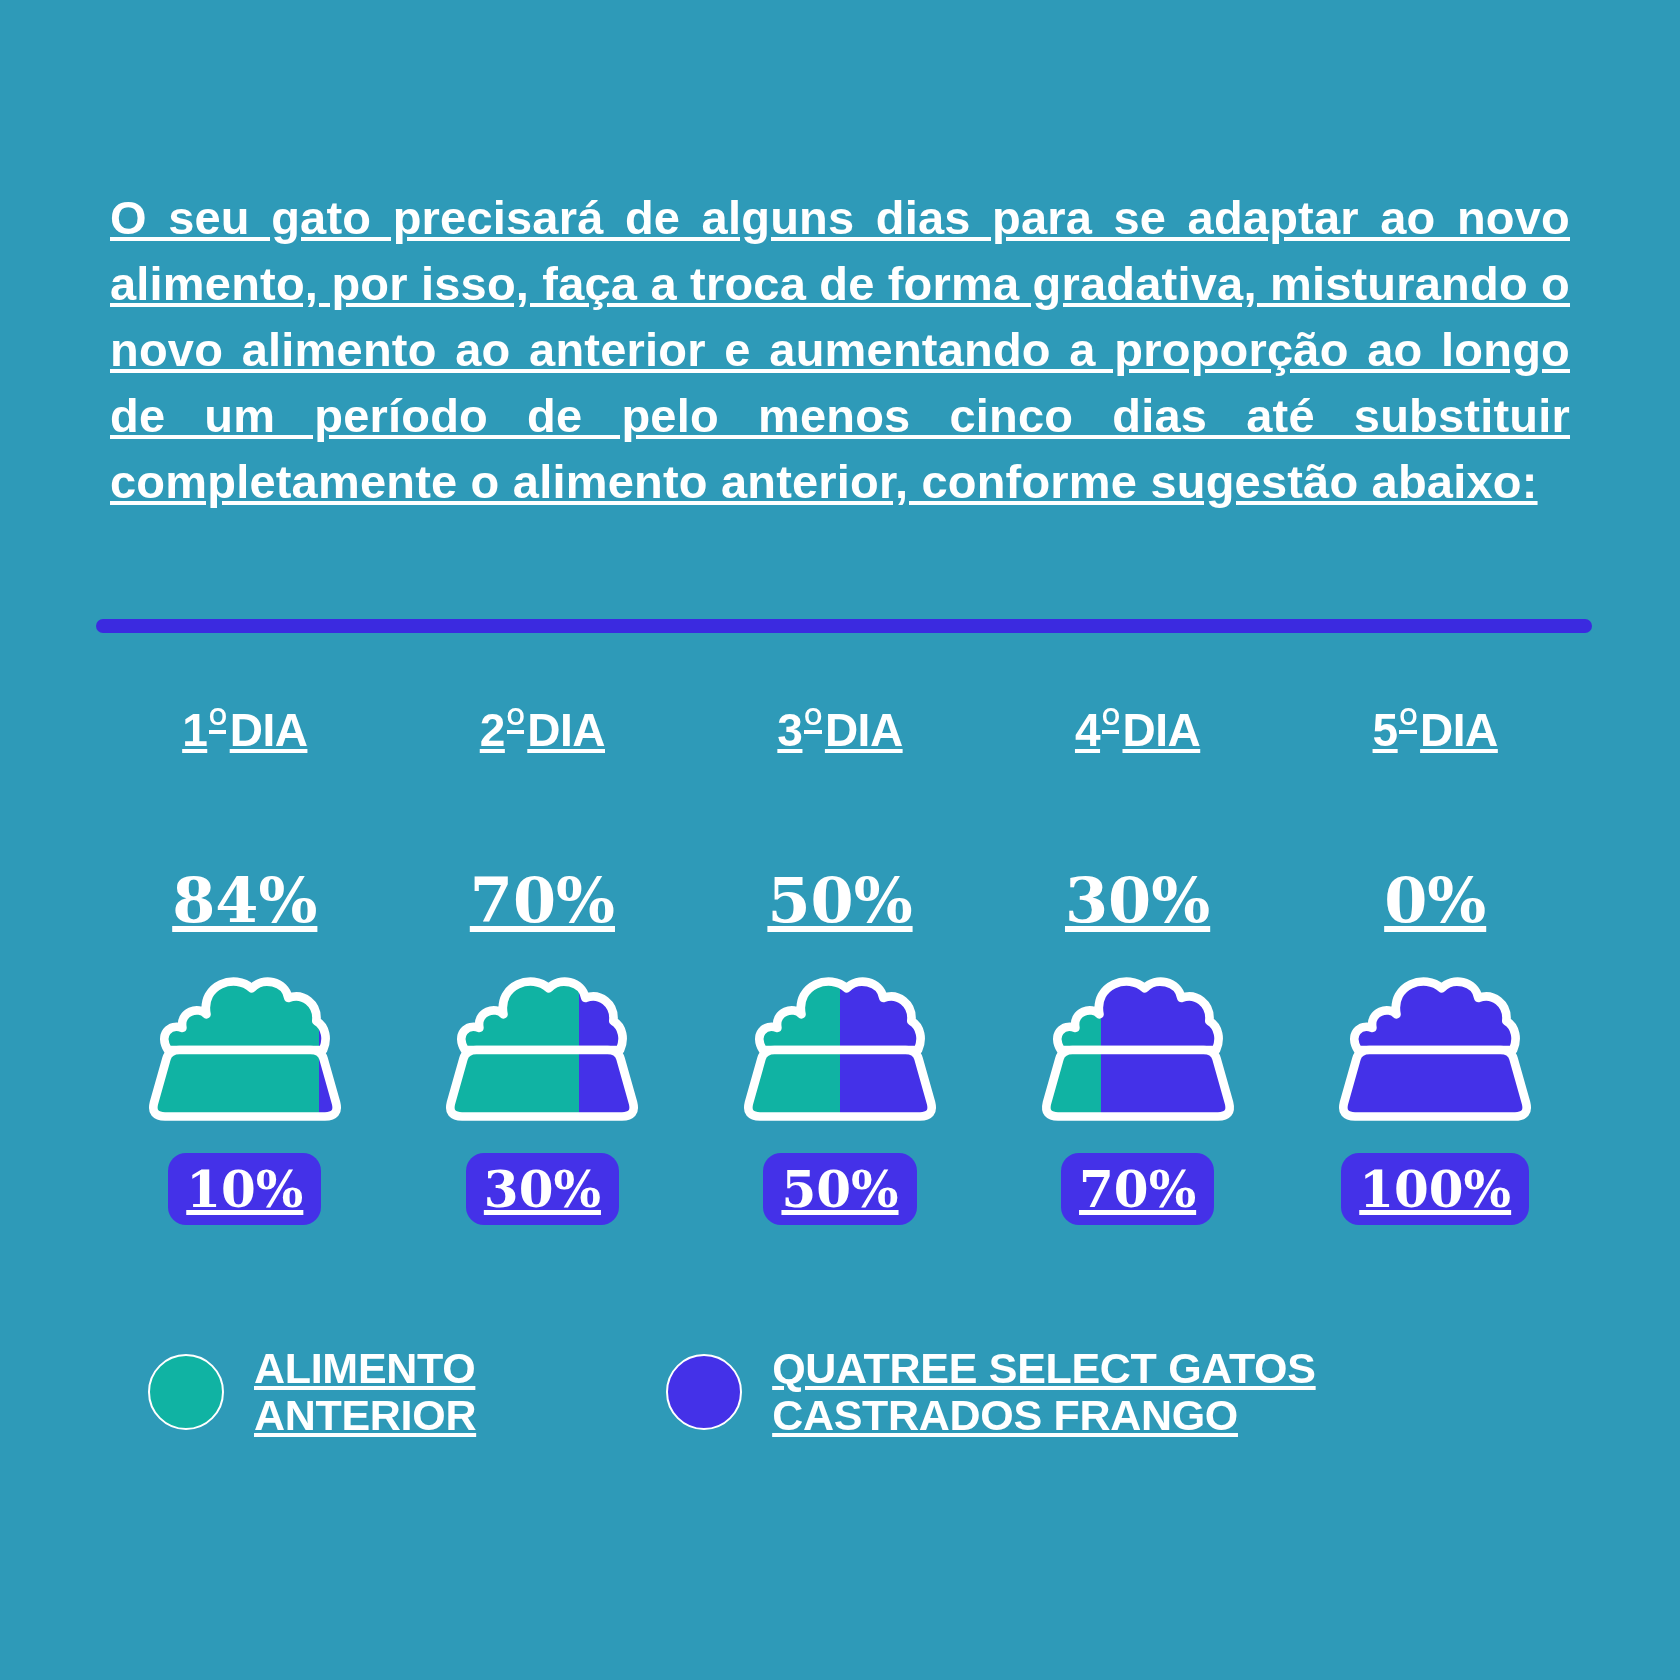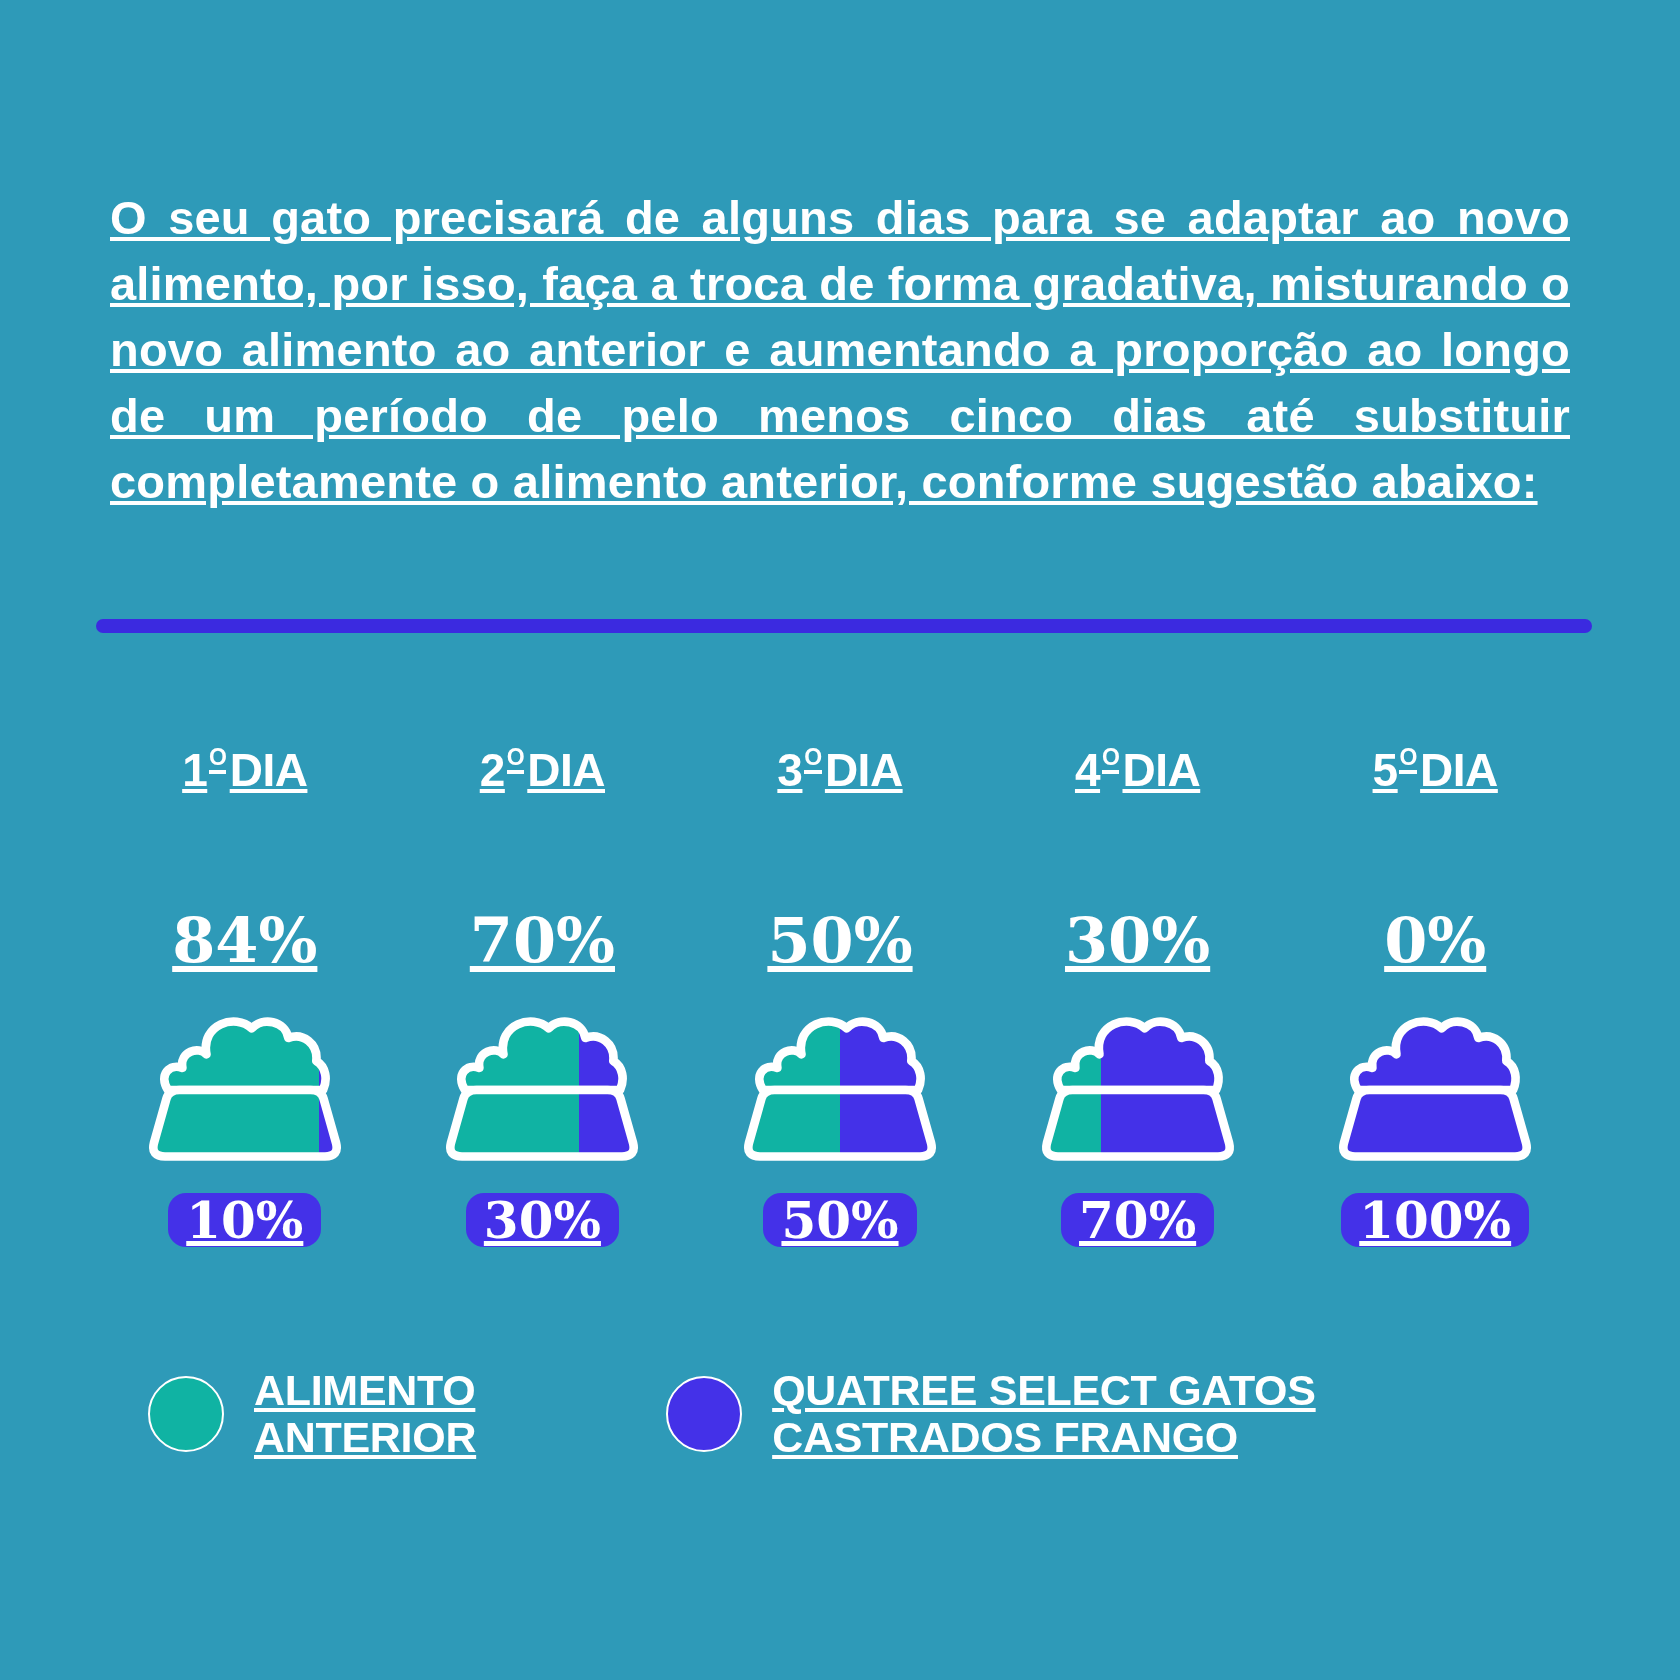--- a/index.html
+++ b/index.html
@@ -30,21 +30,21 @@
     letter-spacing:0.2px;
     color:var(--white);
   }
   .divider{
     margin:104px 88px 0 96px;
     height:14px;
     border-radius:7px;
     background:var(--divider);
   }
   .days{
-    margin-top:112px;
+    margin-top:72px;
     padding:0 96px;
     display:grid;
     grid-template-columns:repeat(5,1fr);
   }
   .day-col{
     display:flex;
     flex-direction:column;
     align-items:center;
   }
   .day-label{
@@ -72,21 +72,21 @@
     white-space:nowrap;
   }
   .bowl{
     margin-top:40px;
     width:212px;height:162px;
     display:flex;align-items:center;justify-content:center;
   }
   .badge{
     margin-top:22px;
     min-width:152px;
-    height:54px;
+    height:72px;
     padding:8px 18px;
     box-sizing:border-box;
     border-radius:18px;
     background:var(--blue);
     display:flex;align-items:center;justify-content:center;
     font-family:"DejaVu Serif", serif;
     font-weight:700;
     font-size:50px;
     white-space:nowrap;
   }

